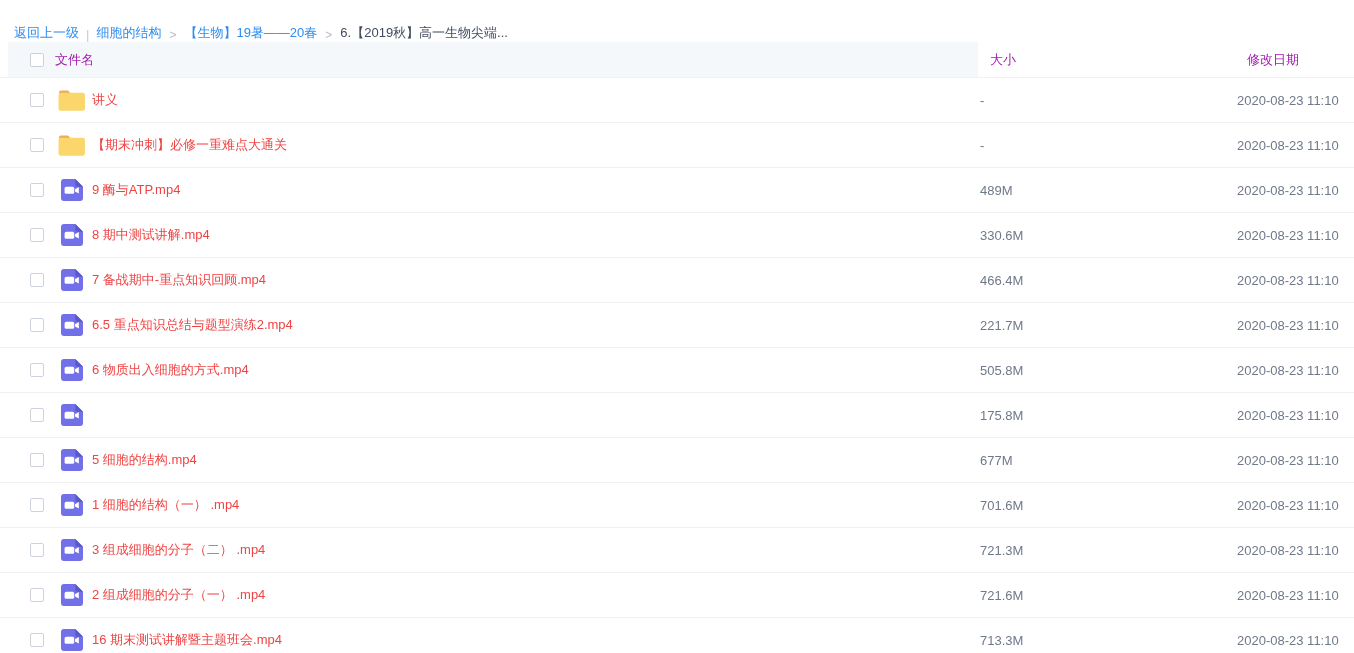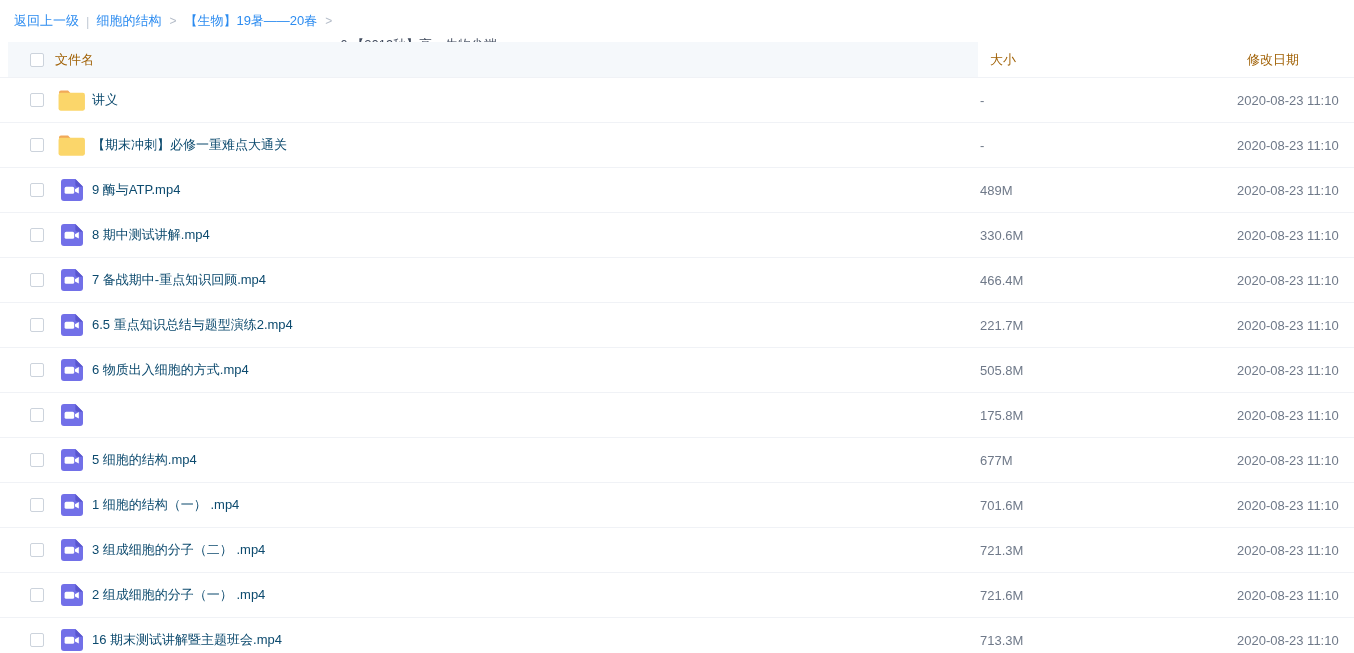--- a/index.html
+++ b/index.html
@@ -1,51 +1,51 @@
 <!DOCTYPE html>
 <html><head>
 <meta charset="utf-8">
 <style>
   * { margin: 0; padding: 0; box-sizing: border-box; }
   html, body { width: 1354px; height: 653px; overflow: hidden; background: #ffffff;
     font-family: "Liberation Sans", "DejaVu Sans", sans-serif; }
 
   
-  .breadcrumb { height: 42px; display: flex; align-items: center; padding-left: 14px;
+  .breadcrumb { height: 42px; display: flex; align-items: flex-end; padding-left: 14px;
     font-size: 13px; white-space: nowrap; }
   .bc-link { color: #2d8cf0; cursor: pointer; text-decoration: none; }
   .bc-pipe { color: #c3cbd6; margin: 0 7px; }
   .bc-sep { color: #b4bcc8; margin: 0 8px; font-size: 12px; }
   .bc-current { color: #414b5e; margin-top: 48px; }
 
   
   .table-header { position: relative; height: 36px; }
   .table-header .hdr-bg { position: absolute; left: 8px; top: 0; width: 970px; height: 100%;
     background: #f5f8fb; }
   .table-header .hdr-label { position: absolute; top: 50%; transform: translateY(-50%);
-    font-size: 13px; color: #a16207; }
+    font-size: 13px; color: #a21caf; }
   .hdr-name { left: 55px; }
   .hdr-size { left: 990px; }
   .hdr-date { left: 1247px; }
   .table-header { border-bottom: 1px solid #f0f2f6; }
 
   
   .checkbox { position: absolute; left: 30px; top: 50%; transform: translateY(-50%);
     width: 14px; height: 14px; border: 1px solid #ccd3dc; border-radius: 2px;
     background: #ffffff; cursor: pointer; }
 
   
   .file-list { position: relative; }
   .file-row { position: relative; height: 45px; border-bottom: 1px solid #f0f2f6;
     background: #ffffff; }
   .cell-icon { position: absolute; left: 57px; top: 50%; transform: translateY(-50%);
     width: 29px; height: 24px; display: flex; align-items: center; justify-content: center; }
   .cell-icon svg { display: block; }
   .cell-name { position: absolute; left: 92px; top: 50%; transform: translateY(-50%);
-    font-size: 13px; color: #0c4a6e; cursor: pointer; white-space: nowrap; }
+    font-size: 13px; color: #ef4444; cursor: pointer; white-space: nowrap; }
   .cell-size { position: absolute; left: 980px; top: 50%; transform: translateY(-50%);
     font-size: 13px; color: #6f7989; }
   .cell-date { position: absolute; left: 1237px; top: 50%; transform: translateY(-50%);
     font-size: 13px; color: #6f7989; text-align: right; }
 </style>
 </head>
 <body>
 
 <div class="breadcrumb">
   <a class="bc-link">返回上一级</a>

